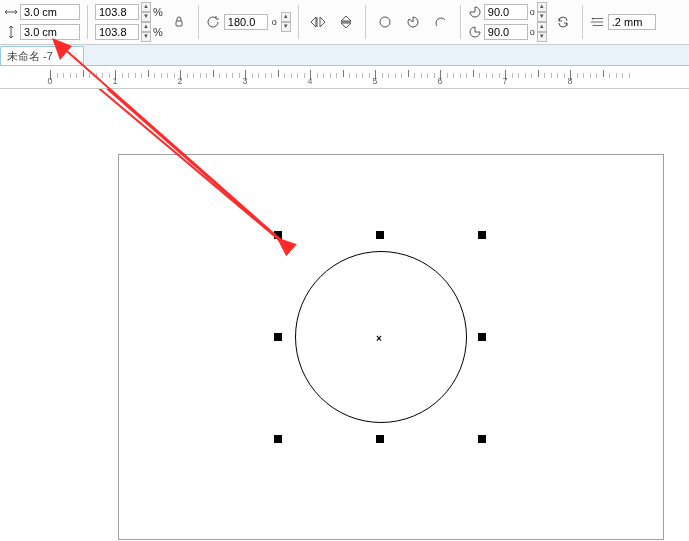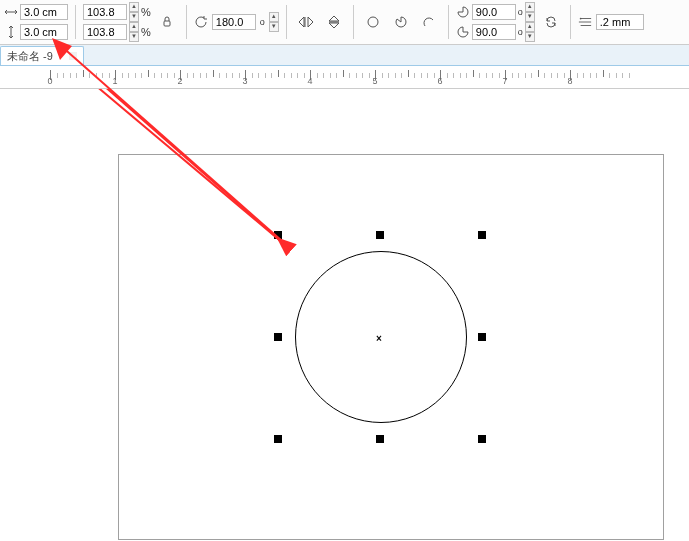--- a/index.html
+++ b/index.html
@@ -1,21 +1,21 @@
 <!DOCTYPE html>
 <html><head>
 <meta charset="utf-8">
 <style>
 html,body{margin:0;padding:0;font-family:"Segoe UI",Arial,sans-serif;font-size:11px;color:#333;background:#fff;width:689px;height:541px;overflow:hidden}
 .toolbar{display:flex;align-items:center;height:44px;border-bottom:1px solid #ccc;background:#fcfcfc;padding:0 4px;gap:4px}
 .sep{width:1px;height:34px;background:#ccc;margin:0 3px}
 .field-stack{display:flex;flex-direction:column;gap:2px}
 .field-row{display:flex;align-items:center;gap:2px;height:18px}
 .field-input{height:16px;border:1px solid #bbb;background:#fff;font-size:11px;padding:0 3px;box-sizing:border-box}
-.w60{width:48px}
+.w60{width:60px}
 .w44{width:44px}
 .w48{width:48px}
 .ico{display:inline-flex;align-items:center;justify-content:center;width:14px;height:14px;color:#555}
 .spinner{display:flex;flex-direction:column;width:10px}
 .spinner span{height:8px;border:1px solid #bbb;background:#f4f4f4;font-size:6px;line-height:6px;text-align:center;color:#555;cursor:pointer}
 .btn{display:inline-flex;align-items:center;justify-content:center;width:22px;height:22px;border:1px solid transparent;border-radius:2px;cursor:pointer}
 .btn svg{display:block}
 .tab-bar{height:20px;background:#e9f2f9;border-bottom:1px solid #9ecae8;display:flex;align-items:flex-end;padding-left:0}
 .tab{height:18px;padding:0 30px 0 6px;background:#fff;border:1px solid #9ecae8;border-bottom:none;border-radius:2px 2px 0 0;font-size:11px;color:#444;position:relative;cursor:pointer;display:flex;align-items:center}
 .tab::after{content:"";position:absolute;right:6px;top:5px;width:8px;height:8px;background:#f0f0f0}
@@ -173,21 +173,21 @@
     <svg width="16" height="12" viewBox="0 0 16 12">
         <path d="M3 2h12M1 6h14M3 10h12" stroke="#555"></path>
         <circle cx="3" cy="2" r="1" fill="#555"></circle>
       </svg>
   </span>
   <input class="field-input w48" value=".2 mm" style="">
 </div>
 
 <div class="tab-bar">
   <div class="tab">
-    <span>未命名 -9</span>
+    <span>未命名 -7</span>
   </div>
 </div>
 
 <div class="ruler-area">
   <div class="ruler" id="ruler">
       <div class="tick-major" style="left: 50px;"></div>
       <div class="num" style="left: 50px;">0</div>
       <div class="tick-minor" style="left: 56.5px;"></div>
       <div class="tick-minor" style="left: 63px;"></div>
       <div class="tick-minor" style="left: 69.5px;"></div>

